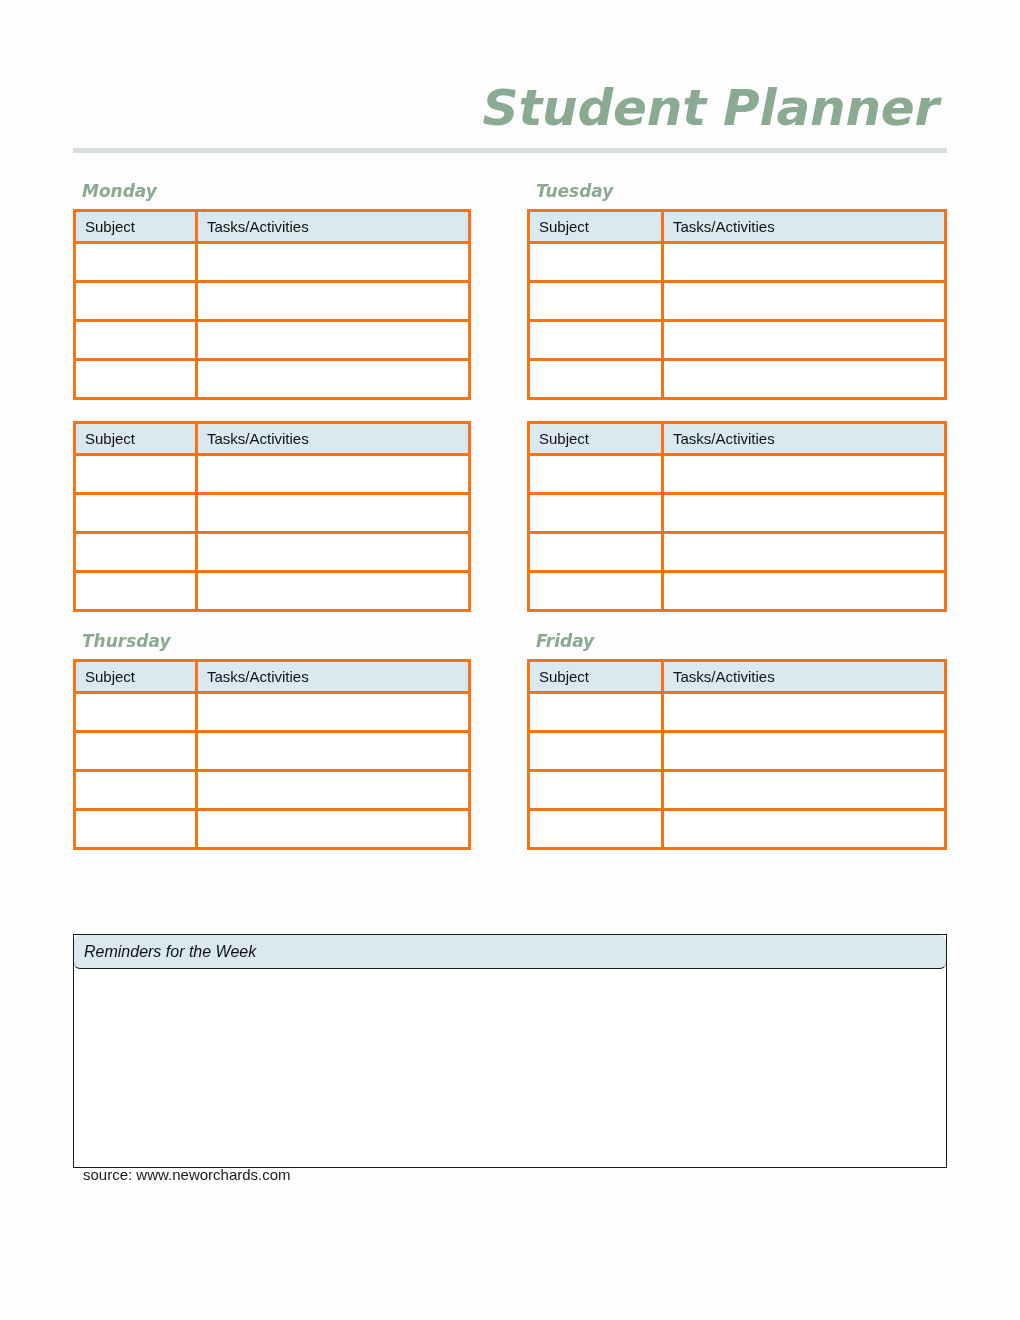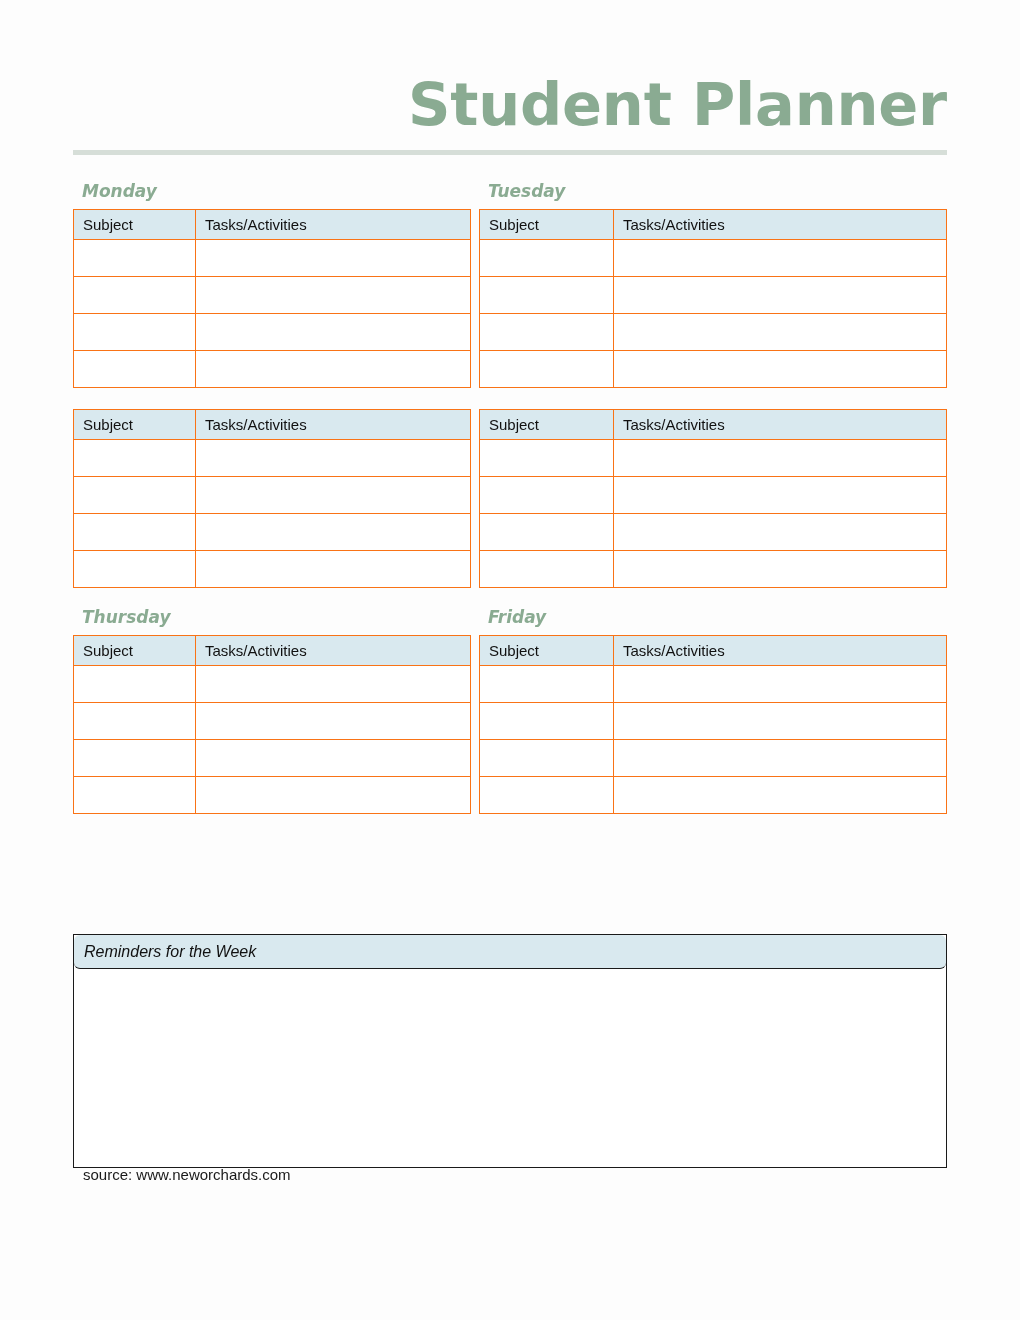--- a/index.html
+++ b/index.html
@@ -25,29 +25,30 @@
   }
 
   
   .title-block {
     position: absolute;
     left: 73px;
     top: 72px;
     width: 874px;
   }
   .page-title {
-    margin: 0;
+    margin: 8px;
     text-align: right;
     font-family: "DejaVu Sans", sans-serif;
     font-weight: bold;
-    font-size: 59px;
+    font-size: 50px;
     line-height: 1.12;
     letter-spacing: -0.2px;
     color: #8aab92;
     white-space: nowrap;
+    font-style: italic;
   }
   .title-rule {
     margin-top: 12px;
     height: 5px;
     width: 100%;
     background: #d6ded8;
   }
 
   
   .day-grid {
@@ -58,41 +59,41 @@
   }
   .day-row {
     display: flex;
     justify-content: space-between;
     margin-bottom: 21px;
   }
   .day-block {
     width: 398px;
   }
   .day-block.right {
-    width: 468px;
+    width: 420px;
   }
   .day-label {
     font-family: "DejaVu Sans", sans-serif;
     font-weight: bold;
     font-style: italic;
     font-size: 17px;
     line-height: 1;
     color: #8aab92;
     margin-bottom: 9px;
     padding-left: 9px;
   }
   table.day-table {
     width: 100%;
     border-collapse: collapse;
     table-layout: fixed;
     background: #ffffff;
   }
   table.day-table th,
   table.day-table td {
-    border: 1px solid #f97316;
+    border: 3px solid #f97316;
     padding: 0;
     margin: 0;
   }
   table.day-table th {
     background: #d9e9ef;
     font-family: "Liberation Sans", sans-serif;
     font-weight: normal;
     font-size: 15px;
     color: #111111;
     text-align: left;

